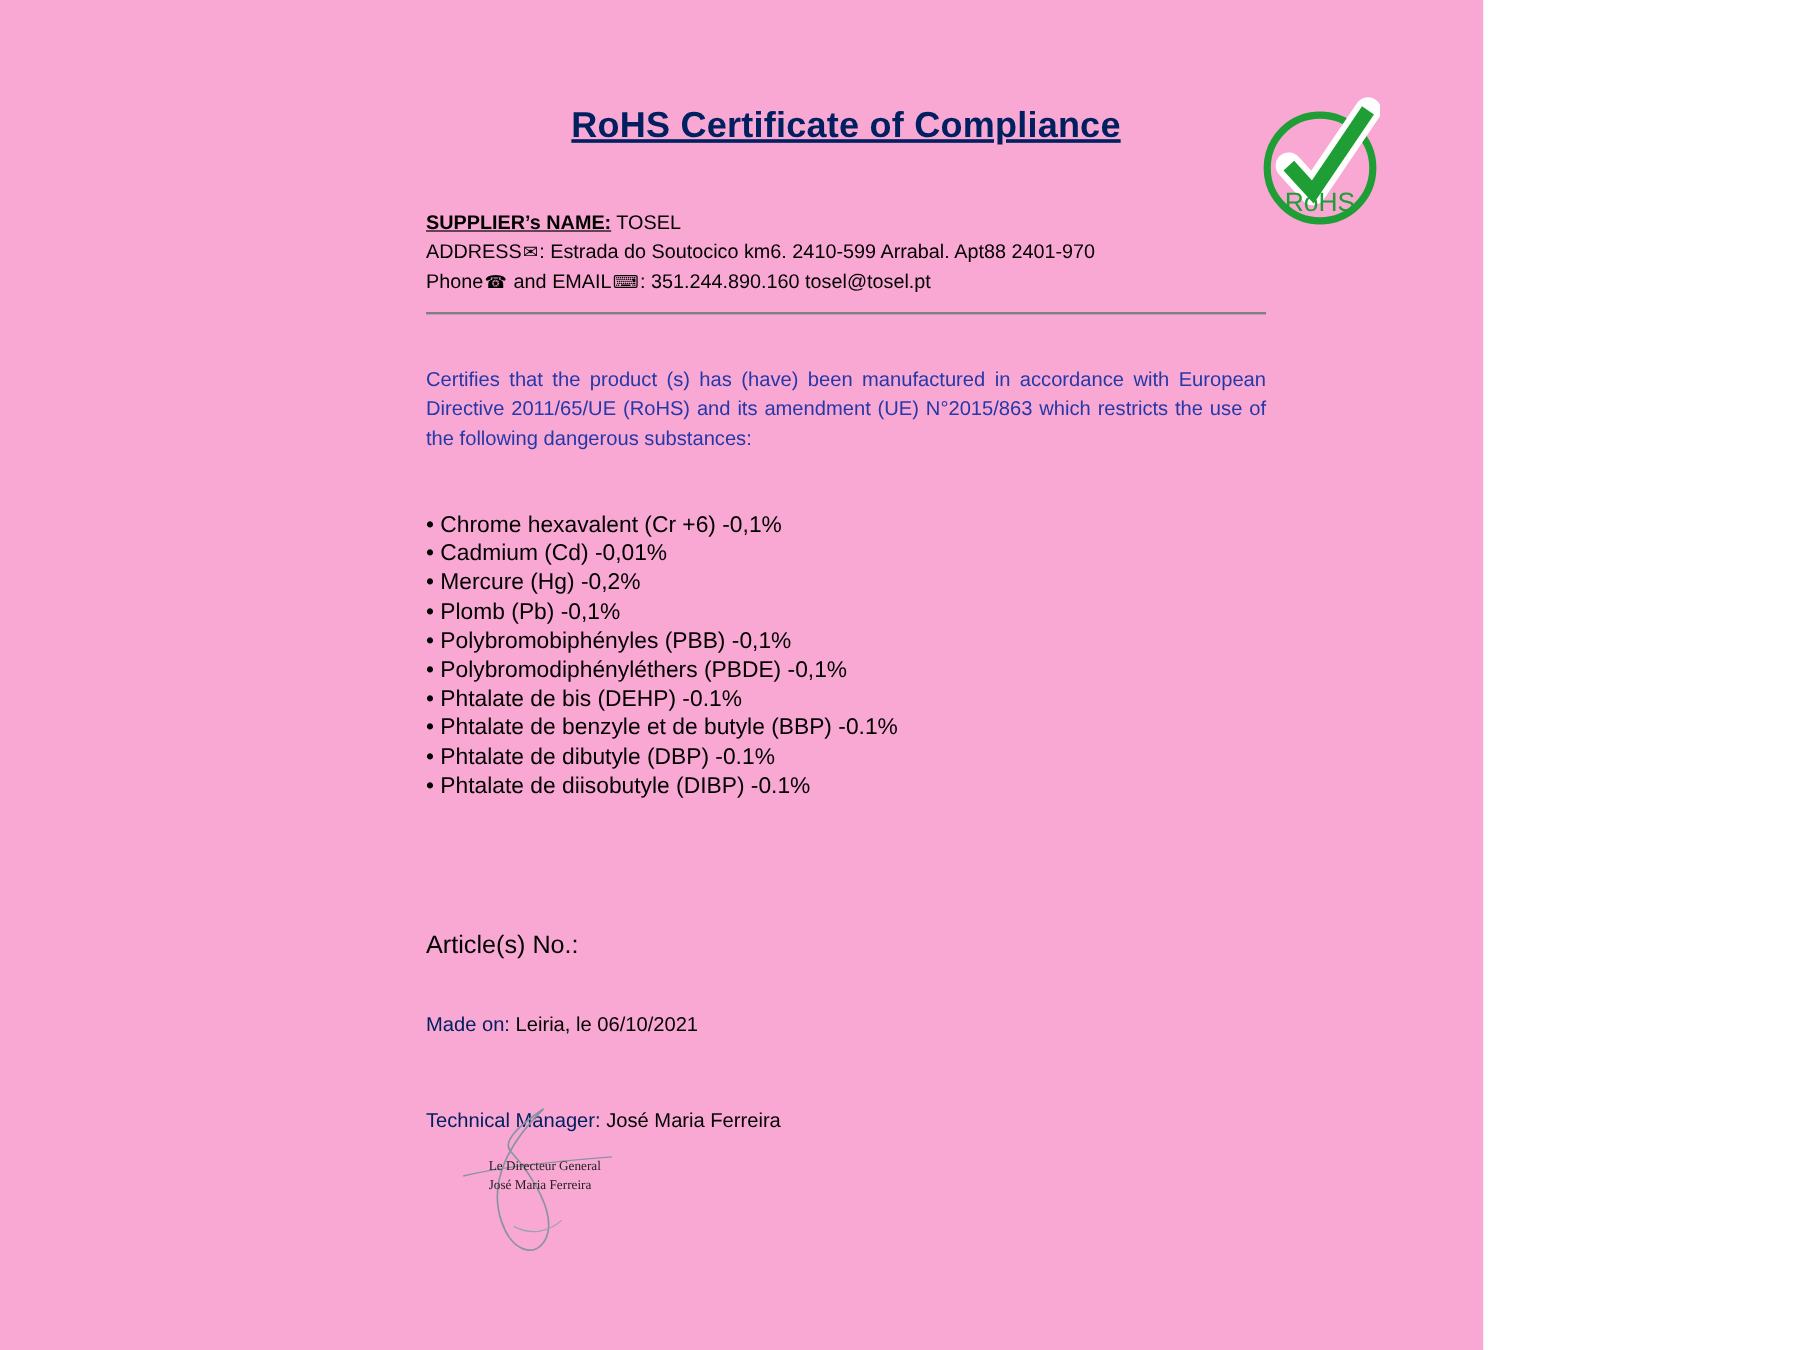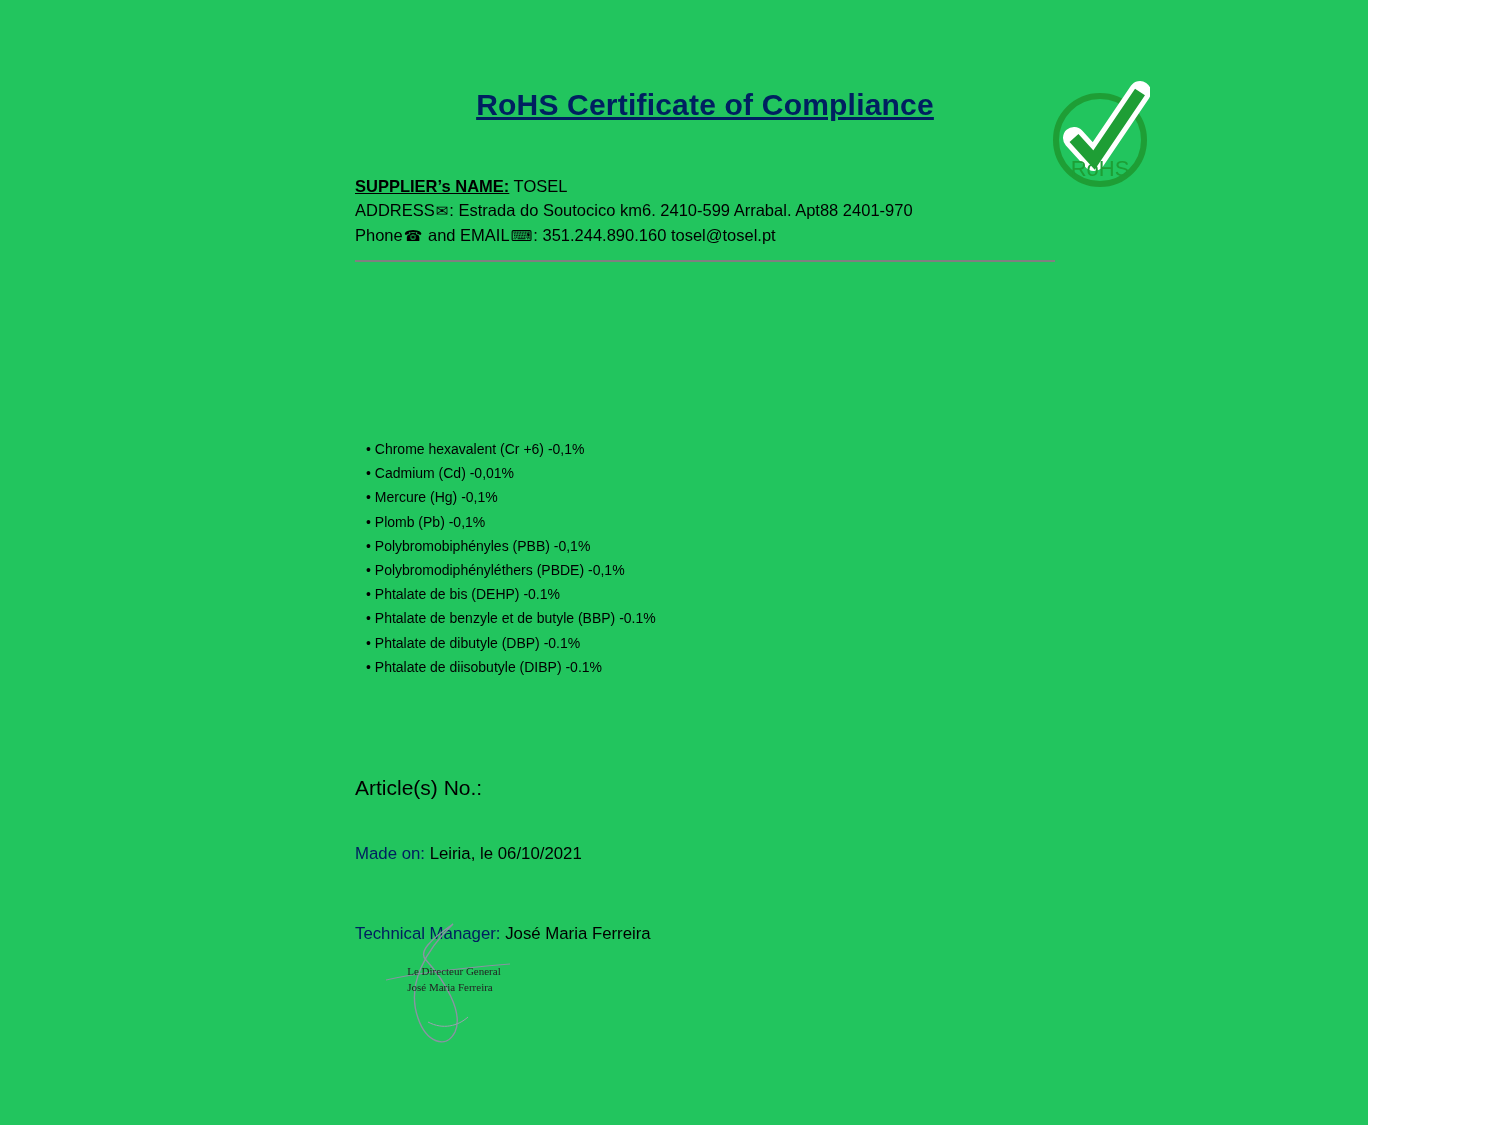--- a/index.html
+++ b/index.html
@@ -1,20 +1,20 @@
 <!DOCTYPE html>
 <html><head>
 <meta charset="utf-8">
 <style>
   html,body { margin:0; padding:0; background:#ffffff; }
   .page {
     position:relative;
-    width:1368px;
+    width:1236px;
     height:1125px;
-    background:#22c55e;
+    background:#f9a8d4;
     font-family:"Liberation Sans", sans-serif;
     color:#000000;
     overflow:hidden;
   }
 
   .doc-title {
     position:absolute;
     left:355px; top:88px; width:700px;
     text-align:center;
     font-size:30px;
@@ -47,23 +47,23 @@
     left:355px; top:305px; width:700px;
     font-size:16.8px;
     line-height:24.3px;
     color:#2438a8;
     text-align:justify;
   }
 
   .substances-list {
     position:absolute;
     left:355px; top:426px;
-    margin:11px; padding:0;
+    margin:0; padding:0;
     list-style:none;
-    font-size:14px;
+    font-size:19px;
     line-height:24.2px;
   }
   .substances-list li::before { content:"• "; }
 
   .compliance-line {
     position:absolute;
     left:355px; top:734px;
     font-size:16.8px;
     color:#2438a8;
   }
@@ -115,25 +115,26 @@
     <div class="supplier-line">
       <span>ADDRESS</span><span class="inline-icon">✉</span><span>: Estrada do Soutocico km6. 2410-599 Arrabal. Apt88 2401-970</span>
     </div>
     <div class="supplier-line">
       <span>Phone</span><span class="inline-icon">☎</span><span> and EMAIL</span><span class="inline-icon">⌨</span><span>: 351.244.890.160 tosel@tosel.pt</span>
     </div>
   </div>
 
   <div class="divider"></div>
 
+  <div class="cert-paragraph">Certifies that the product (s) has (have) been manufactured in accordance with European Directive 2011/65/UE (RoHS) and its amendment (UE) N°2015/863 which restricts the use of the following dangerous substances:</div>
 
   <ul class="substances-list">
     <li>Chrome hexavalent (Cr +6) -0,1%</li>
     <li>Cadmium (Cd) -0,01%</li>
-    <li>Mercure (Hg) -0,1%</li>
+    <li>Mercure (Hg) -0,2%</li>
     <li>Plomb (Pb) -0,1%</li>
     <li>Polybromobiphényles (PBB) -0,1%</li>
     <li>Polybromodiphényléthers (PBDE) -0,1%</li>
     <li>Phtalate de bis (DEHP) -0.1%</li>
     <li>Phtalate de benzyle et de butyle (BBP) -0.1%</li>
     <li>Phtalate de dibutyle (DBP) -0.1%</li>
     <li>Phtalate de diisobutyle (DIBP) -0.1%</li>
   </ul>
 
 

